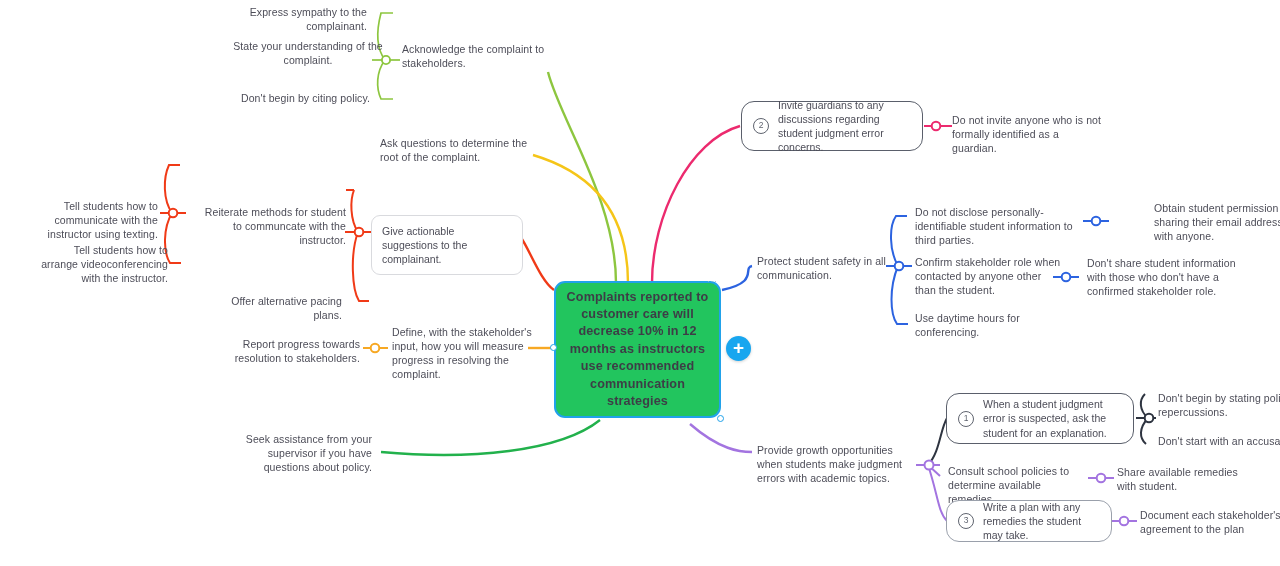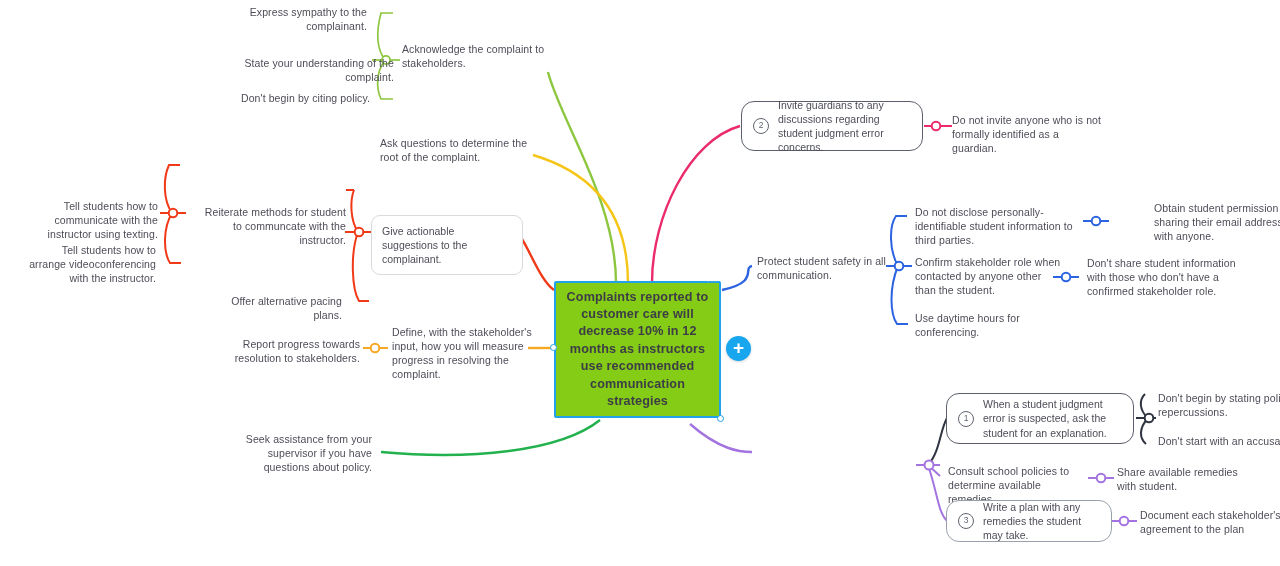--- a/index.html
+++ b/index.html
@@ -26,21 +26,21 @@
            background:#fff;box-sizing:border-box;display:flex;align-items:center;
            gap:9px;padding:8px 11px;}
   .callout.thin{border-color:#9aa0ab;}
   .badge{flex:0 0 auto;width:14px;height:14px;border:1px solid #5f646f;
          border-radius:50%;font-size:8.5px;line-height:12px;text-align:center;
          color:#5f646f;}
   .callout .ctext{color:#4d4d58;font-size:10.5px;line-height:1.34;}
 
   
   #central{position:absolute;left:554px;top:281px;width:167px;height:137px;
-           border:2.4px solid #21a2ea;border-radius:2px;background:#84cc16;
+           border:2.4px solid #21a2ea;border-radius:11px;background:#22c55e;
            display:flex;align-items:center;justify-content:center;box-sizing:border-box;}
   #central .ctitle{color:#3d3d46;font-size:12.6px;line-height:1.38;font-weight:700;
         text-align:center;padding:0 9px;letter-spacing:.15px;}
 
   .handle{position:absolute;width:7px;height:7px;border:1.6px solid #21a2ea;
           border-radius:50%;background:#fff;box-sizing:border-box;}
   .dots{position:absolute;color:#9fb6c4;font-size:8px;letter-spacing:1px;}
 
   #plusbtn{position:absolute;left:726px;top:336px;width:25px;height:25px;
            border-radius:50%;background:#18a6ef;color:#fff;font-size:19px;
@@ -116,51 +116,52 @@
     <div class="ctitle">Complaints reported to customer care will decrease 10%  in 12 months as  instructors use recommended communication strategies</div>
   </div>
   <div class="handle" style="left:550px;top:344px;"></div>
   <div class="handle" style="left:717px;top:415px;"></div>
   <div class="dots" style="left:707px;top:277px;">···</div>
 
   <div id="plusbtn">+</div>
 
   <div class="node w160" style="left:402px;top:43px;">Acknowledge the complaint to stakeholders.</div>
   <div class="node w130 r" style="left:235px;top:6px;">Express sympathy to the complainant.</div>
-  <div class="node w170 r" style="left:222px;top:57px;">State your understanding of the complaint.</div>
+  <div class="node w170 r" style="left:222px;top:40px;text-align:center;">State your understanding of the complaint.</div>
   <div class="node w130 r" style="left:238px;top:92px;">Don't begin by citing policy.</div>
 
   <div class="node w150" style="left:380px;top:137px;">Ask questions to determine the root of the complaint.</div>
 
   <div class="boxleaf" style="left:371px;top:215px;width:152px;">
     <span>Give actionable suggestions to the complainant.</span>
   </div>
   <div class="node w150 r" style="left:196px;top:206px;">Reiterate methods for student to communcate with the instructor.</div>
   <div class="node w140 r" style="left:200px;top:295px;">Offer alternative pacing plans.</div>
   <div class="node w150 r" style="left:8px;top:200px;">Tell students how to communicate with the instructor using texting.</div>
-  <div class="node w130 r" style="left:24px;top:244px;">Tell students how to arrange videoconferencing with the instructor.</div>
+  <div class="node w130 r" style="left:36px;top:244px;">Tell students how to arrange videoconferencing with the instructor.</div>
 
   <div class="node w140" style="left:392px;top:326px;">Define, with the stakeholder's input, how you will measure progress in resolving the complaint.</div>
   <div class="node w160 r" style="left:198px;top:338px;">Report progress towards resolution to stakeholders.</div>
 
   <div class="node w130 r" style="left:240px;top:433px;">Seek assistance from your supervisor if you have questions about policy.</div>
 
   <div class="callout" style="left:741px;top:101px;width:182px;height:50px;">
     <span class="badge">2</span>
     <span class="ctext">Invite guardians to any discussions regarding student judgment error concerns.</span>
   </div>
   <div class="node w150" style="left:952px;top:114px;">Do not invite anyone who is not formally identified as a guardian.</div>
 
   <div class="node w140" style="left:757px;top:255px;">Protect student safety in all communication.</div>
   <div class="node w170" style="left:915px;top:206px;">Do not disclose personally-identifiable student information to third parties.</div>
   <div class="node w150" style="left:915px;top:256px;">Confirm stakeholder role when contacted by anyone other than the student.</div>
   <div class="node w130" style="left:915px;top:312px;">Use daytime hours for conferencing.</div>
   <div class="node w160" style="left:1117px;top:202px;margin-left:37px;">Obtain student permission before sharing their email addresses with anyone.</div>
   <div class="node w150" style="left:1087px;top:257px;">Don't share student information with those who don't have a confirmed stakeholder role.</div>
 
+  <div class="node w160" style="left:757px;top:444px;">Provide growth opportunities when students make judgment errors with academic topics.</div>
 
   <div class="callout" style="left:946px;top:393px;width:188px;height:51px;">
     <span class="badge">1</span>
     <span class="ctext">When a student judgment error is suspected,  ask the student for an explanation.</span>
   </div>
 
   <div class="node w140" style="left:948px;top:465px;">Consult school policies to determine available remedies.</div>
 
   <div class="callout thin" style="left:946px;top:500px;width:166px;height:42px;">
     <span class="badge">3</span>

